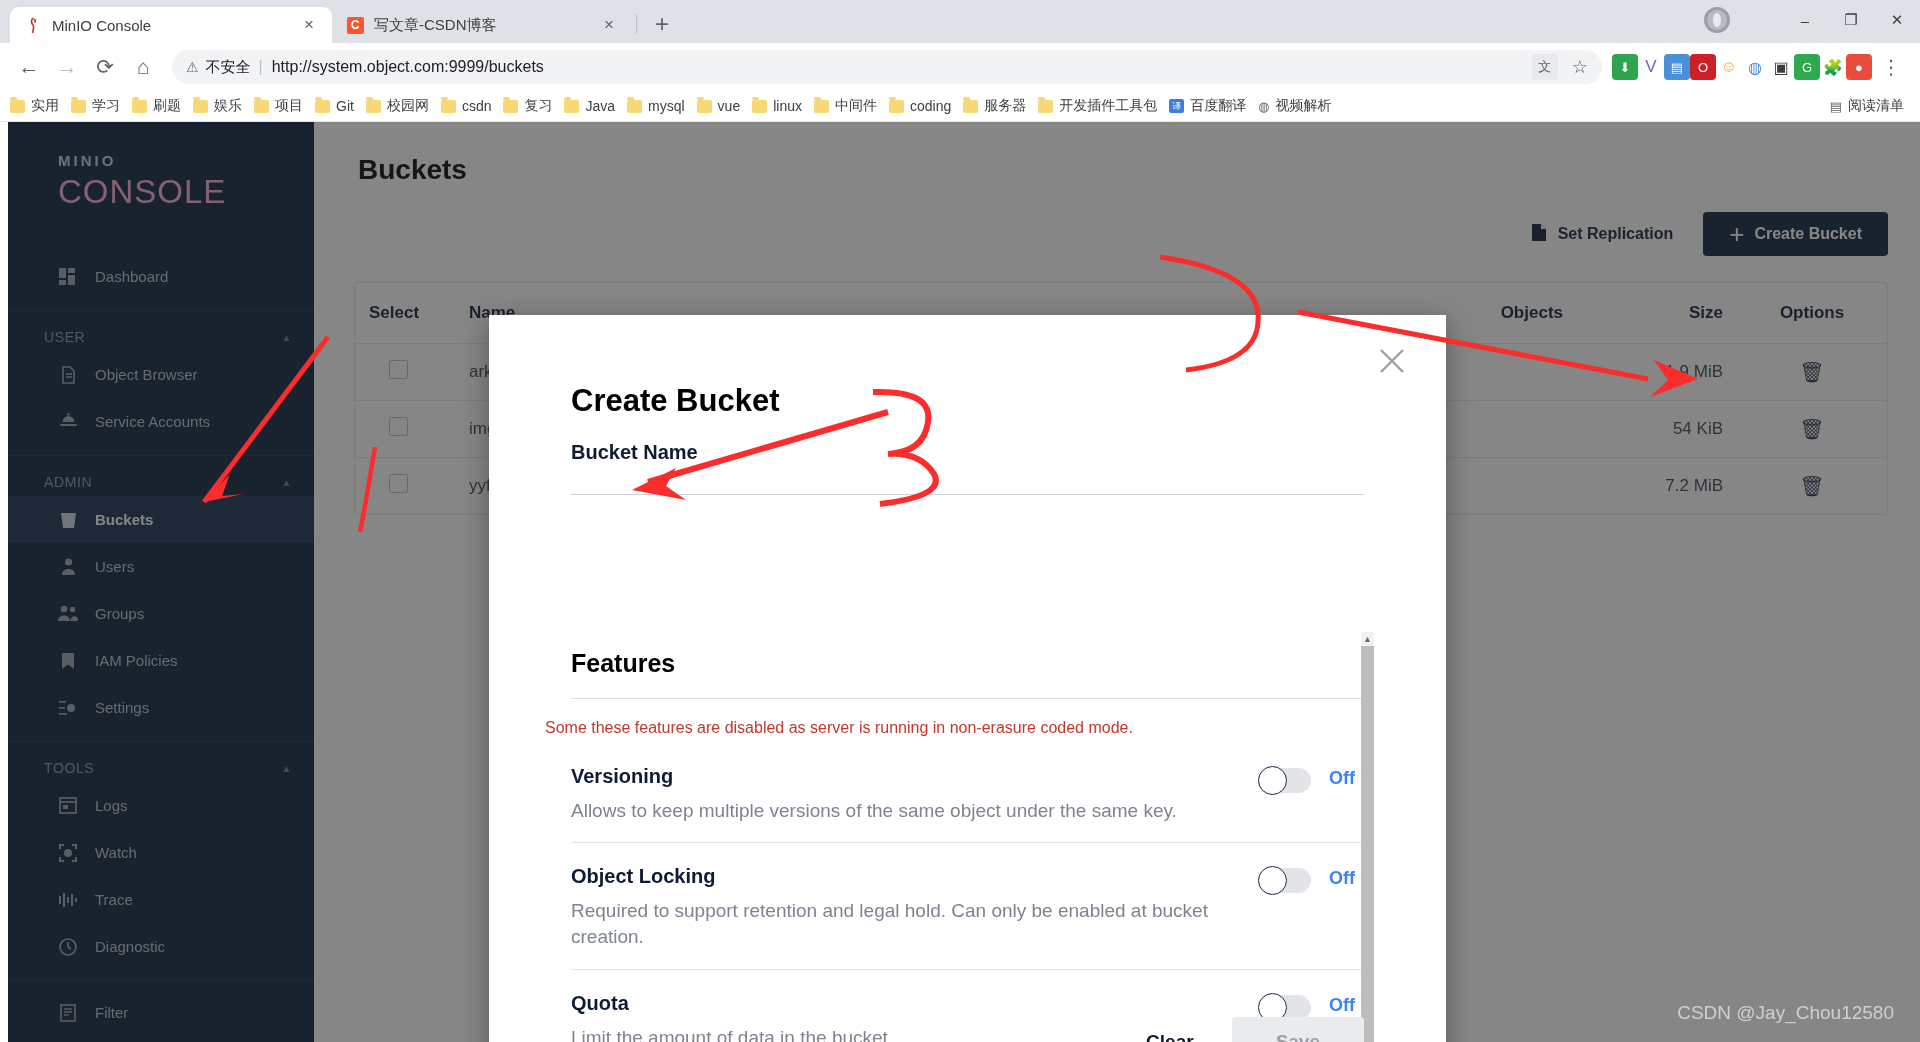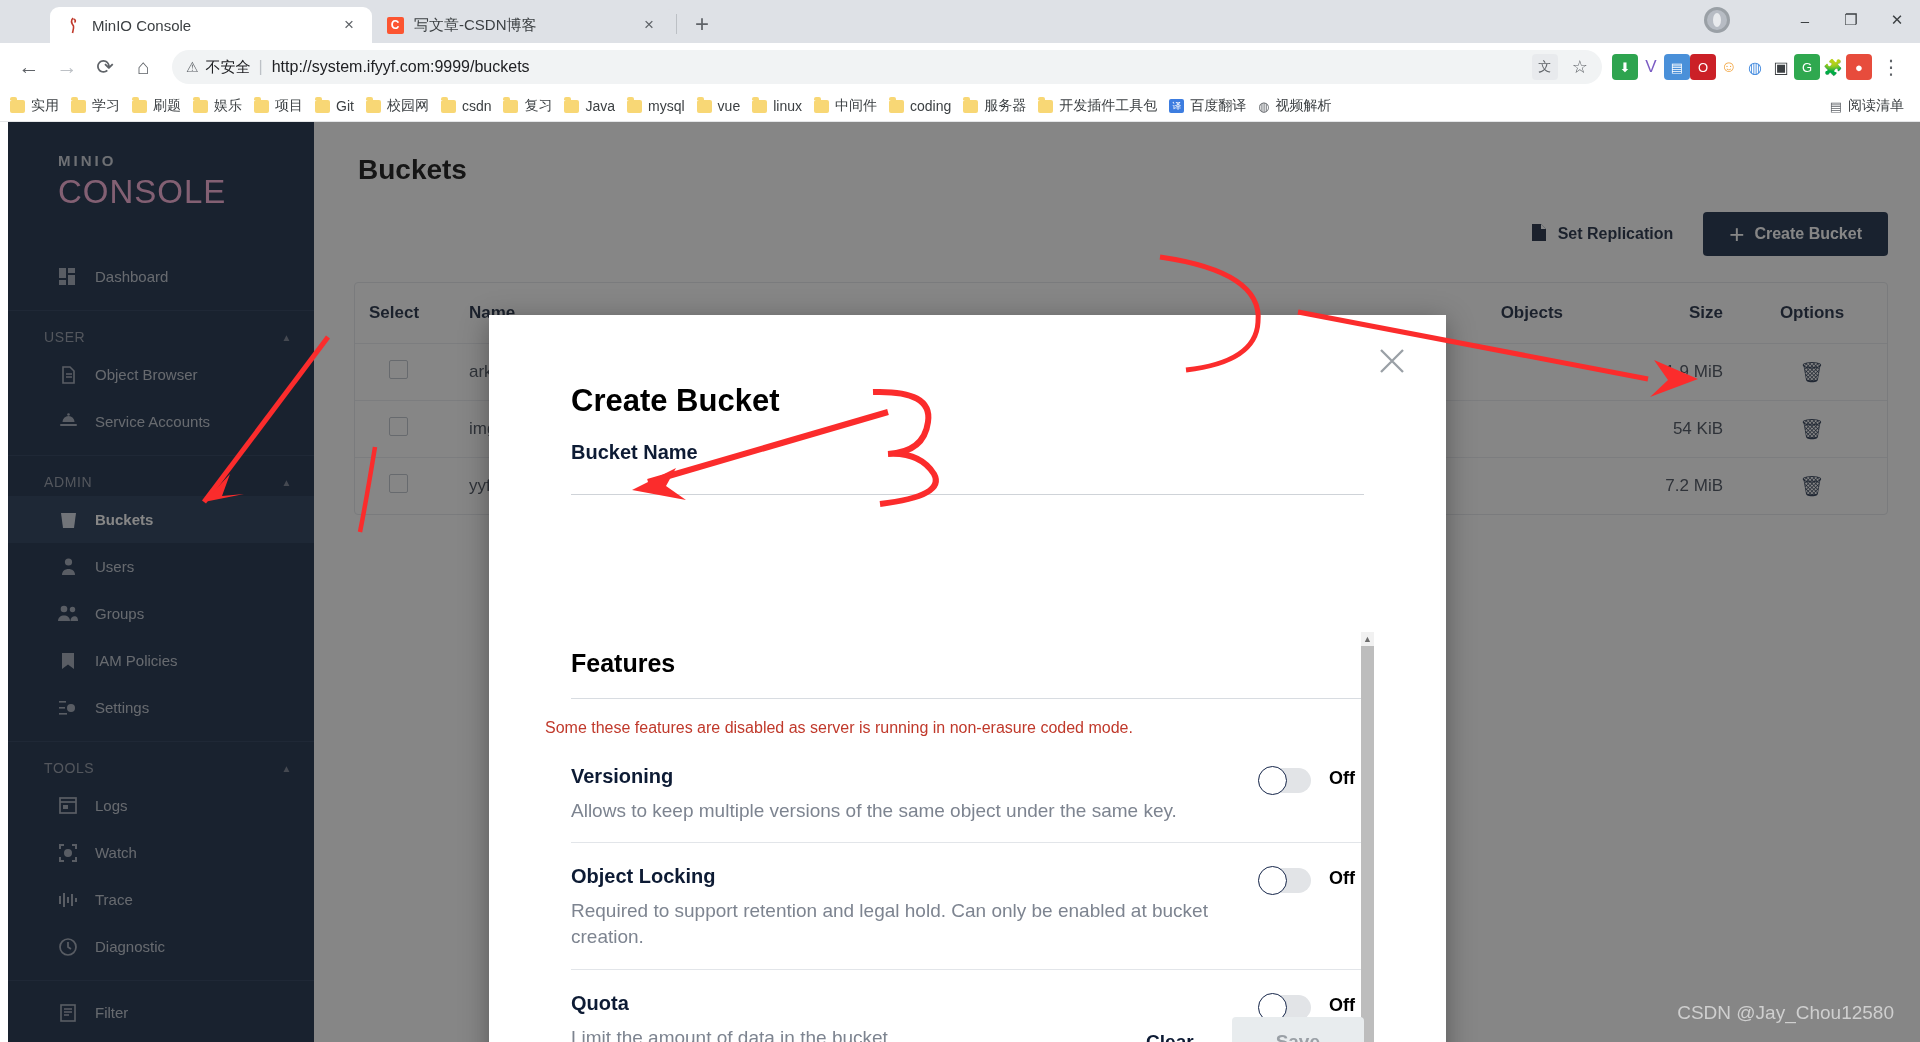--- a/index.html
+++ b/index.html
@@ -6,21 +6,21 @@
   html, body {
     width: 1920px; height: 1042px;
     font-family: "Liberation Sans", sans-serif;
     overflow: hidden; background: #fff;
   }
   #root { position: relative; width: 1920px; height: 1042px; }
 
   
   .chrome-tabstrip {
     position: absolute; top: 0; left: 0; width: 1920px; height: 43px;
-    background: #dee1e6; display: flex; align-items: flex-end; padding-left: 40px;
+    background: #dee1e6; display: flex; align-items: flex-end;
   }
   .tab {
     height: 36px; display: flex; align-items: center;
     padding: 0 12px 0 14px; border-radius: 9px 9px 0 0;
     font-size: 15px; color: #3c4043; position: relative;
   }
   .tab.active { background: #fff; width: 322px; }
   .tab.inactive { background: #dee1e6; width: 300px; color: #3c4043; }
   .tab-favicon { width: 18px; height: 18px; margin-right: 10px; flex: 0 0 18px;
                  display: flex; align-items: center; justify-content: center; }
@@ -161,21 +161,21 @@
   .feature-row:last-child { border-bottom: none; }
   .feature-main { flex: 1; max-width: 640px; }
   .feature-name { font-size: 20px; font-weight: bold; color: #0d1b34; }
   .feature-desc { font-size: 19px; color: #7d8490; line-height: 1.38; margin-top: 10px; }
   .feature-ctrl { width: 150px; display: flex; align-items: flex-start;
                   justify-content: flex-end; gap: 18px; padding-top: 3px; }
   .switch { width: 53px; height: 25px; background: #e2e4e7; border-radius: 13px;
             position: relative; }
   .switch .knob { position: absolute; left: 0; top: -2px; width: 29px; height: 29px;
                   border-radius: 50%; background: #fff; border: 1px solid #16264a; }
-  .switch-state { font-size: 18px; font-weight: bold; color: #000000;
+  .switch-state { font-size: 18px; font-weight: bold; color: #3b82f6;
                   width: 32px; text-align: left; }
 
   .modal-footer { position: absolute; left: 0; bottom: 0; width: 957px; height: 112px;
                   display: flex; align-items: center; justify-content: flex-end;
                   padding-right: 82px; gap: 16px; }
   .btn-clear { font-size: 19px; font-weight: bold; color: #0d1b34;
                padding: 14px 22px; background: transparent; }
   .btn-save { font-size: 19px; font-weight: bold; color: #9aa0a6;
               padding: 14px 44px; background: #e8ecee; border-radius: 4px; }
 
@@ -226,21 +226,21 @@
 
   <div class="chrome-toolbar">
     <div class="nav-btn">←</div>
     <div class="nav-btn disabled">→</div>
     <div class="nav-btn">⟳</div>
     <div class="nav-btn">⌂</div>
     <div class="omnibox">
       <span class="warn-ico">⚠</span>
       <span class="insecure-label">不安全</span>
       <span class="url-sep">|</span>
-      <span class="url-text">http://system.ifyyf.com:9999/buckets</span>
+      <span class="url-text">http://system.object.com:9999/buckets</span>
       <span class="omni-right">
         <span class="ext-ico" style="background:#e8eaed;color:#5f6368">文</span>
         <span style="color:#5f6368;font-size:18px">☆</span>
       </span>
     </div>
     <span class="ext-ico" style="background:#2ea44f">⬇</span>
     <span class="ext-ico" style="background:#fff;color:#7b5cc4;font-size:17px">V</span>
     <span class="ext-ico" style="background:#4a90d9">▤</span>
     <span class="ext-ico" style="background:#cb2027">O</span>
     <span class="ext-ico" style="background:#fff;color:#f2a33c;font-size:16px">☺</span>

